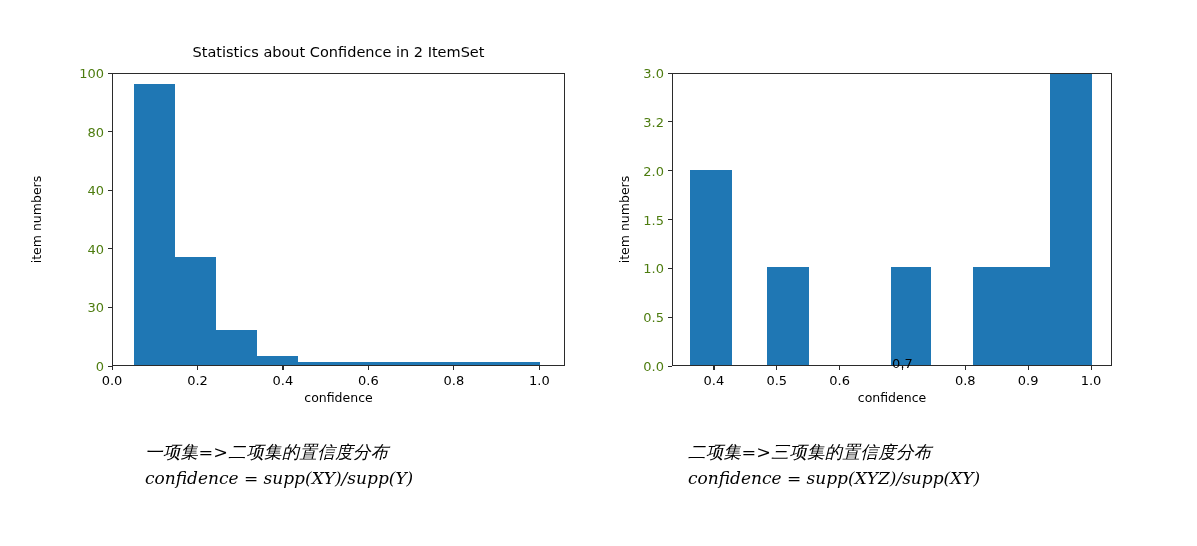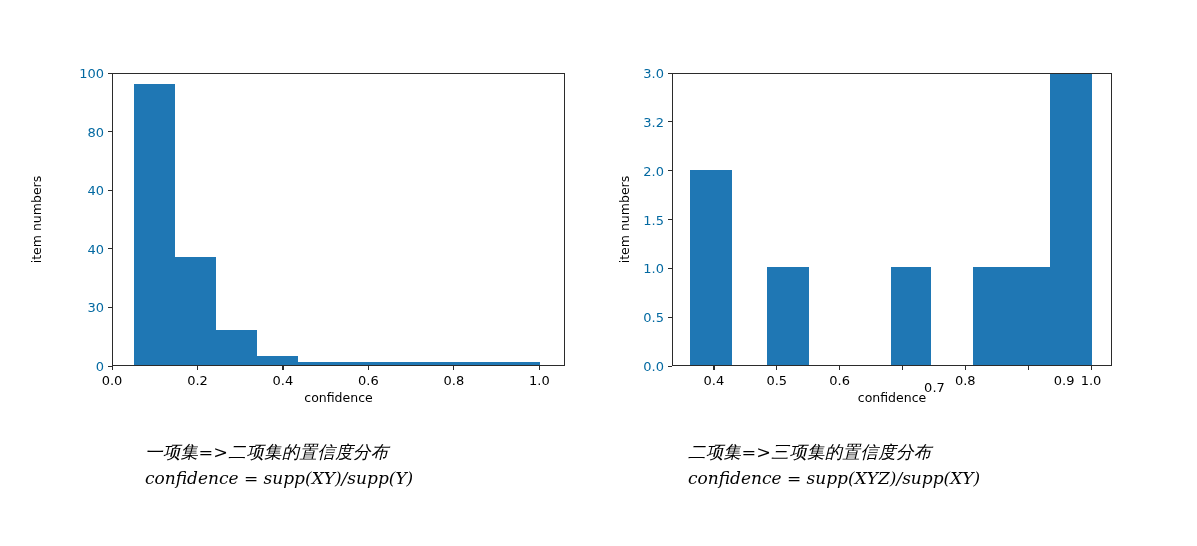--- a/index.html
+++ b/index.html
@@ -54,21 +54,21 @@
   .bar {
     position: absolute;
     bottom: 0;
     background: #1f77b4;
   }
   .tick-label-y {
     position: absolute;
     right: 16px;
     text-align: right;
     font-size: 13px;
-    color: #0369a1;
+    color: #4d7c0f;
     white-space: nowrap;
     transform: translateY(-50%);
     font-family: "DejaVu Sans", sans-serif;
   }
   .tick-mark-y {
     position: absolute;
     width: 4px;
     height: 1.1px;
     background: #2b2b2b;
   }
@@ -122,20 +122,21 @@
   }
 </style>
 </head>
 <body>
 
 <div class="figure-row">
 
   <div class="figure">
     <div class="chart-block">
 
+      <div class="chart-title" style="left:112px; top:44px; width:453px;">Statistics about Confidence in 2 ItemSet</div>
 
       <div class="ylabel" style="left:-14px; top:212px; width:100px; text-align:center;">item numbers</div>
 
       <div class="xlabel" style="left:112px; top:390px; width:453px;">confidence</div>
 
       <div class="axes" id="axes-left" style="left:112px; top:73px; width:453px; height:293px;">
           <div class="bar" style="left: 21.3679px; width: 41.0264px; height: 281.28px; background: rgb(31, 119, 180);"></div>
           <div class="bar" style="left: 62.3943px; width: 40.5991px; height: 108.41px; background: rgb(31, 119, 180);"></div>
           <div class="bar" style="left: 102.993px; width: 41.0264px; height: 35.16px; background: rgb(31, 119, 180);"></div>
           <div class="bar" style="left: 144.02px; width: 40.5991px; height: 8.79px; background: rgb(31, 119, 180);"></div>
@@ -205,25 +206,25 @@
           <div class="tick-label-y" style="left: 4px; width: 62px; top: 121.833px;">3.2</div>
           <div class="tick-mark-y" style="left: 70px; top: 72.5px; background: rgb(43, 43, 43);"></div>
           <div class="tick-label-y" style="left: 4px; width: 62px; top: 73px;">3.0</div>
           <div class="tick-mark-x" style="left: 115.42px; top: 366px; background: rgb(43, 43, 43);"></div>
           <div class="tick-label-x" style="left: 115.92px; top: 373px;">0.4</div>
           <div class="tick-mark-x" style="left: 178.268px; top: 366px; background: rgb(43, 43, 43);"></div>
           <div class="tick-label-x" style="left: 178.768px; top: 373px;">0.5</div>
           <div class="tick-mark-x" style="left: 241.116px; top: 366px; background: rgb(43, 43, 43);"></div>
           <div class="tick-label-x" style="left: 241.616px; top: 373px;">0.6</div>
           <div class="tick-mark-x" style="left: 303.964px; top: 366px; background: rgb(43, 43, 43);"></div>
-          <div class="tick-label-x" style="left: 304.464px; top: 380px; margin-left: 32px;">0.7</div>
+          <div class="tick-label-x" style="left: 304.464px; top: 356px;">0.7</div>
           <div class="tick-mark-x" style="left: 366.812px; top: 366px; background: rgb(43, 43, 43);"></div>
           <div class="tick-label-x" style="left: 367.312px; top: 373px;">0.8</div>
           <div class="tick-mark-x" style="left: 429.661px; top: 366px; background: rgb(43, 43, 43);"></div>
-          <div class="tick-label-x" style="left: 430.161px; top: 373px; margin-left: 36px;">0.9</div>
+          <div class="tick-label-x" style="left: 430.161px; top: 373px;">0.9</div>
           <div class="tick-mark-x" style="left: 492.509px; top: 366px; background: rgb(43, 43, 43);"></div>
           <div class="tick-label-x" style="left: 493.009px; top: 373px;">1.0</div>
         </div>
     </div>
 
     <div class="caption caption-formula" style="left:90px; top:468px;">confidence = supp(XYZ)/supp(XY)</div>
     <div class="caption caption-cn" style="left:90px; top:440px;">二项集=&gt;三项集的置信度分布</div>
   </div>
 
 </div>

